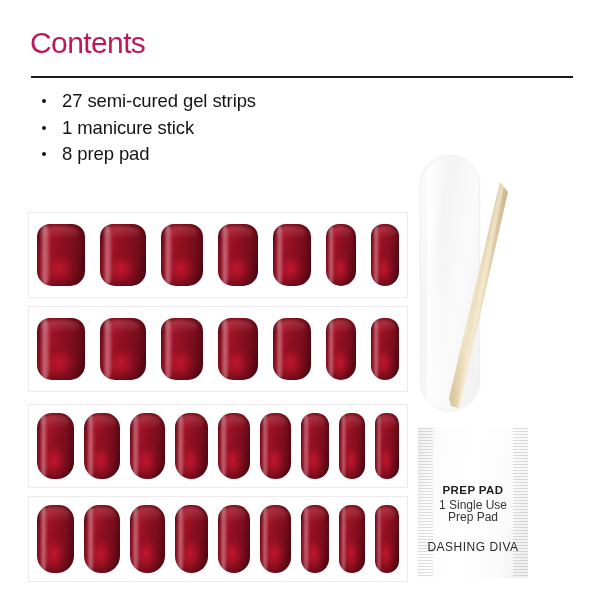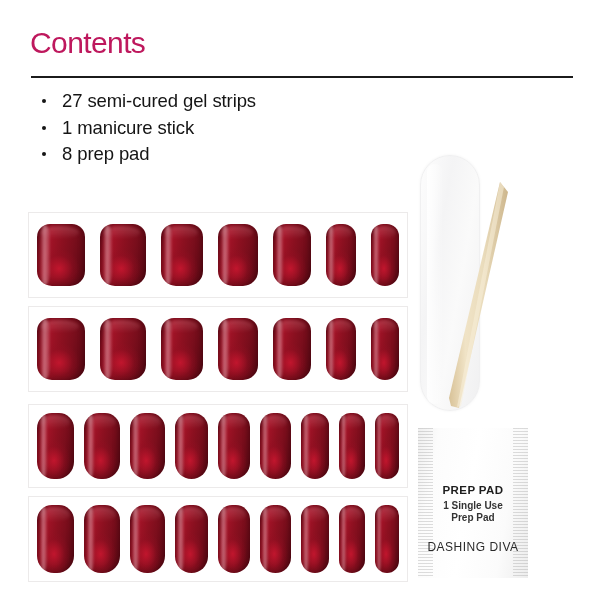--- a/index.html
+++ b/index.html
@@ -197,23 +197,23 @@
     color: #1d1d1d;
     margin-top: 16px;
   }
   #prep-pad-title {
     font-size: 11.5px;
     font-weight: 700;
     letter-spacing: 0.4px;
   }
   #prep-pad-sub {
     margin-top: 4px;
-    font-size: 10px;
+    font-size: 12px;
     line-height: 11.5px;
-    font-weight: 700;
+    font-weight: 400;
     color: #343434;
   }
   #prep-pad-brand {
     margin-top: 17px;
     font-size: 12px;
     letter-spacing: 0.5px;
     color: #2a2a2a;
   }
 </style>
 </head>

